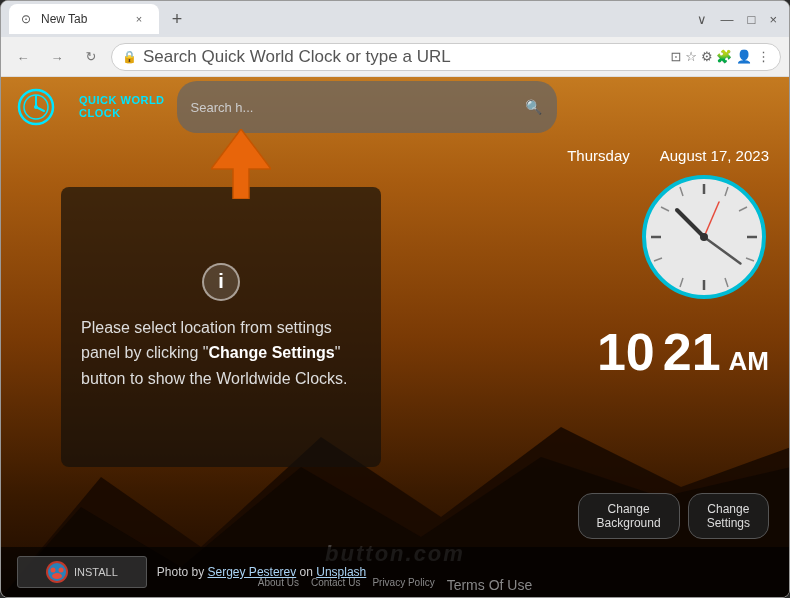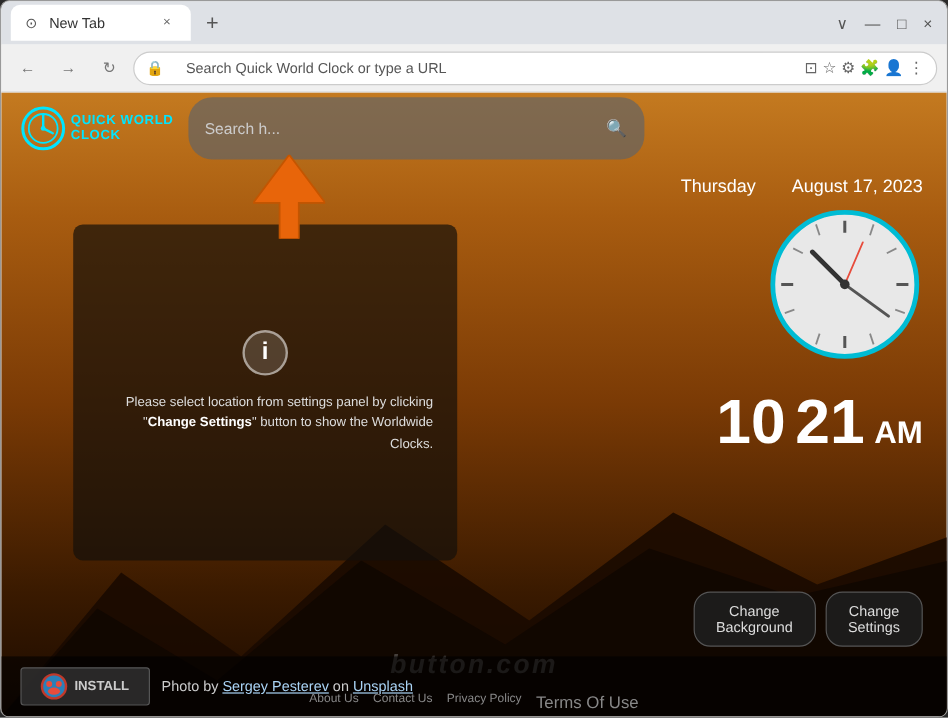--- a/index.html
+++ b/index.html
@@ -173,21 +173,21 @@
       display: flex;
       align-items: center;
       padding: 0 16px;
       gap: 12px;
       z-index: 10;
     }
 
     .logo-area {
       display: flex;
       align-items: center;
-      gap: 4px;
+      gap: 24px;
     }
     .logo-icon {
       width: 38px;
       height: 38px;
     }
     .logo-text {
       color: #00e5ff;
       font-size: 11px;
       font-weight: bold;
       text-transform: uppercase;
@@ -303,22 +303,22 @@
       display: flex;
       align-items: center;
       justify-content: center;
       color: #fff;
       font-size: 20px;
       font-weight: bold;
       margin-bottom: 14px;
     }
     .info-text {
       color: #ddd;
-      font-size: 11px;
-      text-align: right;
+      font-size: 16px;
+      text-align: left;
       line-height: 1.6;
     }
     .info-text strong {
       color: #fff;
     }
 
     
     .bottom-bar {
       position: absolute;
       bottom: 0;
@@ -330,27 +330,26 @@
       align-items: center;
       padding: 0 16px;
       z-index: 10;
       gap: 10px;
     }
     .install-btn {
       background: rgba(50,50,50,0.8);
       border: 1px solid #555;
       color: #ccc;
       font-size: 11px;
-      padding: 4px 16px;
+      padding: 4px 28px;
       border-radius: 3px;
       cursor: pointer;
       display: flex;
       align-items: center;
       gap: 6px;
-      font-weight: bold;
     }
     .install-icon {
       width: 22px;
       height: 22px;
       border-radius: 50%;
       background: #c0392b;
       display: flex;
       align-items: center;
       justify-content: center;
       font-size: 12px;
@@ -418,21 +417,21 @@
       <span>×</span>
     </div>
   </div>
 
   <div class="toolbar">
     <div class="nav-btn">←</div>
     <div class="nav-btn">→</div>
     <div class="nav-btn">↻</div>
     <div class="address-bar">
       <span>🔒</span>
-      <span style="color:#555;font-size:12px;margin-left:12px;">Search Quick World Clock or type a URL</span>
+      <span style="color:#555;font-size:17px;">Search Quick World Clock or type a URL</span>
       <div class="address-bar-icons">
         <span class="addr-icon">⊡</span>
         <span class="addr-icon">☆</span>
         <span class="addr-icon">⚙</span>
         <span class="addr-icon">🧩</span>
         <span class="addr-icon">👤</span>
         <span class="addr-icon">⋮</span>
       </div>
     </div>
   </div>

